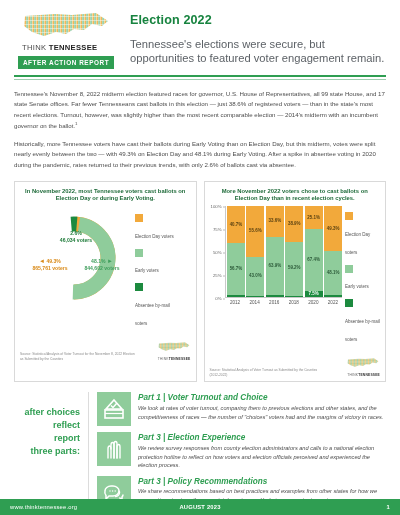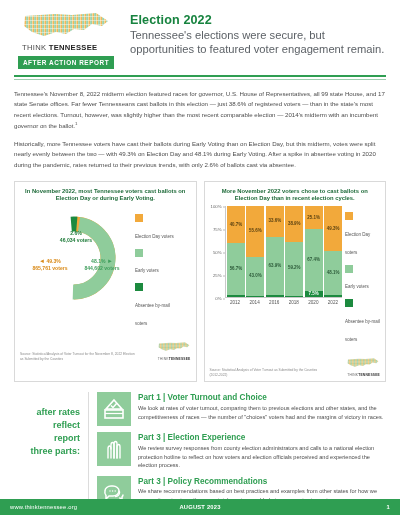--- a/index.html
+++ b/index.html
@@ -26,21 +26,21 @@
   }
   .logo-wordmark b { color:#222; font-weight:bold; }
   .aar-badge {
     margin-top: 4px; background: #2f9e52; color:#fff;
     font-size: 6.4px; font-weight: bold; letter-spacing: .55px;
     text-align:center; padding: 3px 2px 3px 2px; width: 96px;
   }
   .title-block { padding-left: 14px; padding-top: 5px; flex:1; }
   .title-main {
     color:#17833f; font-weight:bold; font-size: 12.6px;
-    letter-spacing:.1px; margin-bottom: 1px;
+    letter-spacing:.1px; margin-bottom: 10px;
   }
   .title-sub {
     color:#5c6166; font-size: 11.2px; line-height: 1.28; font-weight:400;
   }
   .rule-wrap { padding: 0 14px; margin-top: 6px; }
   .rule-top { height: 2px; background:#2f9e52; }
   .rule-bot { height: 1px; background:#9dcdae; margin-top: 1.5px; }
 
   
   .body-text { padding: 9px 14px 0 14px; }
@@ -120,21 +120,21 @@
     width: 74px; flex:0 0 74px; text-align:right; padding-right: 8px;
     color:#2f9e52; font-weight:bold; font-size: 9px; line-height:1.42;
     padding-top: 14px;
   }
   .parts-list { flex:1 1 auto; border-left:1px solid #dcdcdc; padding-left:8px; }
   .part-row { display:flex; margin-bottom: 6px; }
   .part-icon {
     width: 34px; height: 34px; flex:0 0 34px; background:#8FCC9B;
     display:flex; align-items:center; justify-content:center; margin-right:7px;
   }
-  .part-text { flex:1 1 auto; padding-top:1px; }
+  .part-text { flex:1 1 auto; padding-top:1px;font-style:italic; }
   .part-title { color:#2f9e52; font-weight:bold; font-size:8.2px; margin-bottom:1.5px; }
   .part-desc { font-size:5.6px; line-height:1.55; color:#4c4c4c; }
 
   
   .footer {
     position:absolute; left:0; bottom:0; width:400px; height:16px;
     background:#2f9e52; color:#fff; display:flex; align-items:center;
     font-size:5.8px; letter-spacing:.2px;
   }
   .f-left { padding-left: 10px; width: 150px; }
@@ -315,21 +315,21 @@
             <path d="M3 4 L33 2 L50 3 L74 1 L86 9 L80 14 L70 12 L62 18 L52 17 L44 22 L34 20 L22 24 L10 20 L2 14 Z" fill="url(#tnGrid)"></path>
           </svg>
           <div class="mini-word"><span>THINK</span><b>TENNESSEE</b></div>
         </div>
       </div>
     </div>
   </div>
 
   <div class="parts">
     <div class="parts-lead">
-      <div>after rates</div>
+      <div>after choices</div>
       <div>reflect</div>
       <div>report</div>
       <div>three parts:</div>
     </div>
     <div class="parts-list">
 
       <div class="part-row">
         <div class="part-icon">
           <svg width="24" height="24" viewBox="0 0 24 24">
             <rect x="3" y="13" width="18" height="8" fill="none" stroke="#ffffff" stroke-width="1.6"></rect>

